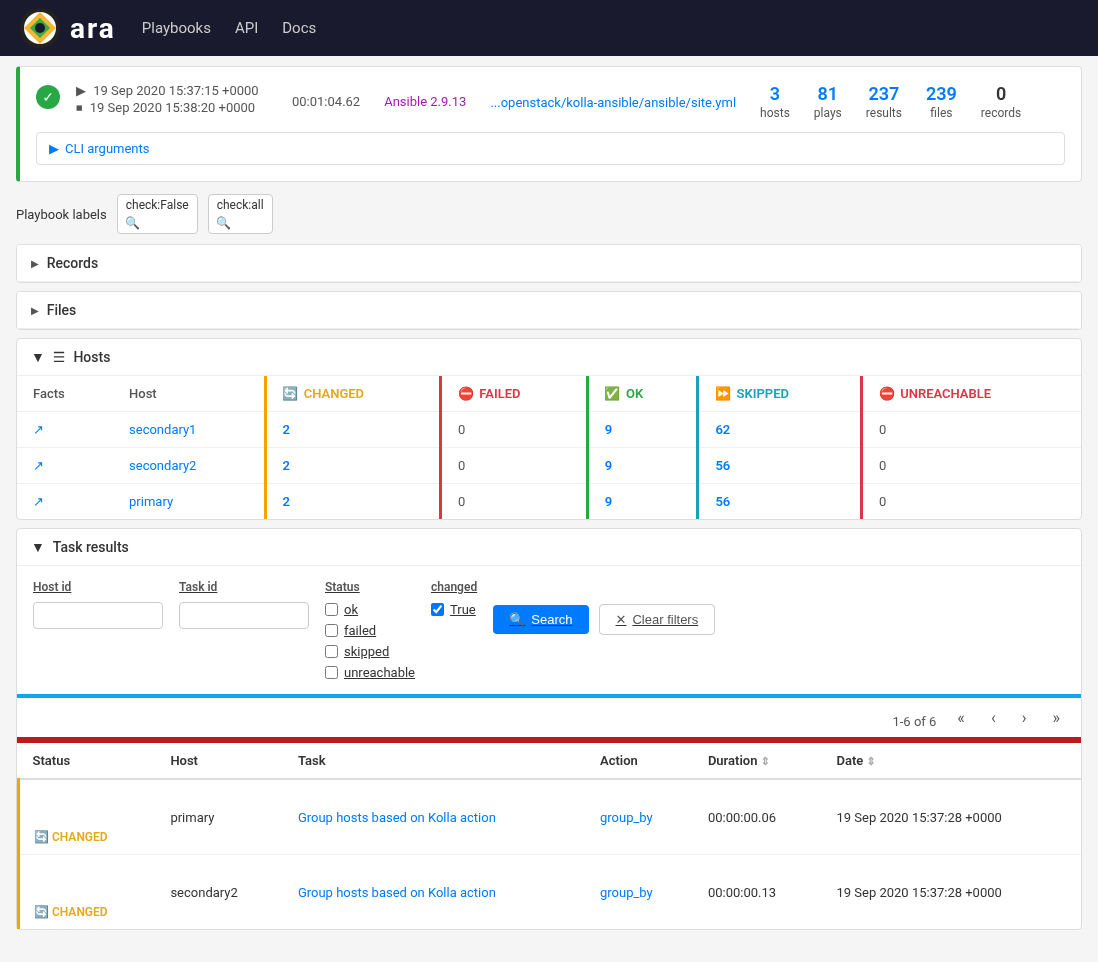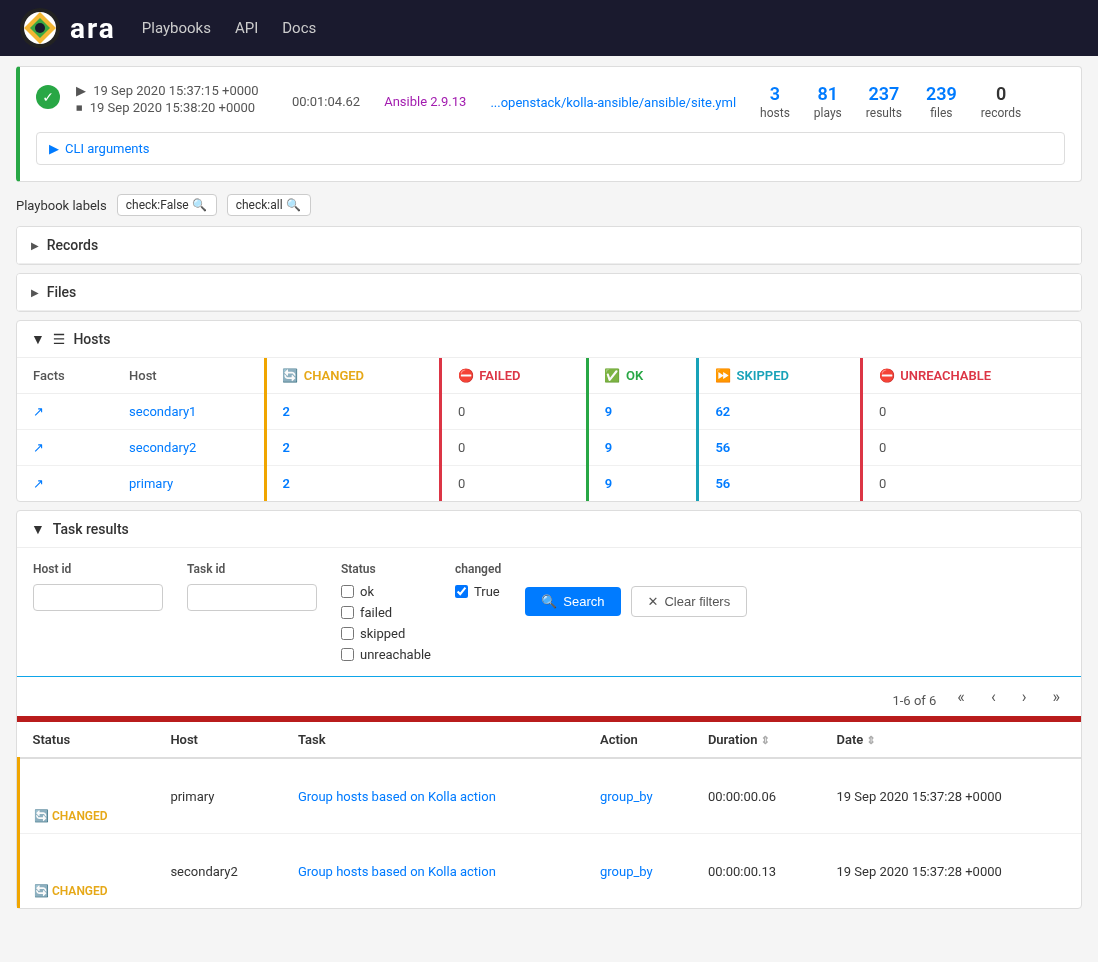--- a/index.html
+++ b/index.html
@@ -133,20 +133,21 @@
     }
     .label-tag {
       display: inline-flex;
       align-items: flex-start;
       gap: 4px;
       background: white;
       border: 1px solid #ccc;
       border-radius: 4px;
       padding: 3px 8px;
       font-size: 12px;
+      flex-direction: column;
     }
     .label-tag .remove { cursor: pointer; color: #888; }
 
     
     .section-panel {
       background: white;
       border: 1px solid #ddd;
       border-radius: 4px;
       margin-bottom: 8px;
       overflow: hidden;
@@ -232,23 +233,24 @@
       font-size: 14px;
       font-weight: 500;
       border-bottom: 1px solid #eee;
       cursor: pointer;
     }
 
     
     .filters-row {
       display: flex;
       align-items: flex-start;
-      gap: 24px;
+      gap: 16px;
       padding: 14px 16px;
-      border-bottom: 1px solid #0ea5e9;
+      border-bottom: 4px solid #0ea5e9;
+      text-decoration: underline;
     }
     .filter-group {
       display: flex;
       flex-direction: column;
       gap: 4px;
     }
     .filter-label {
       font-size: 12px;
       font-weight: 600;
       color: #555;

